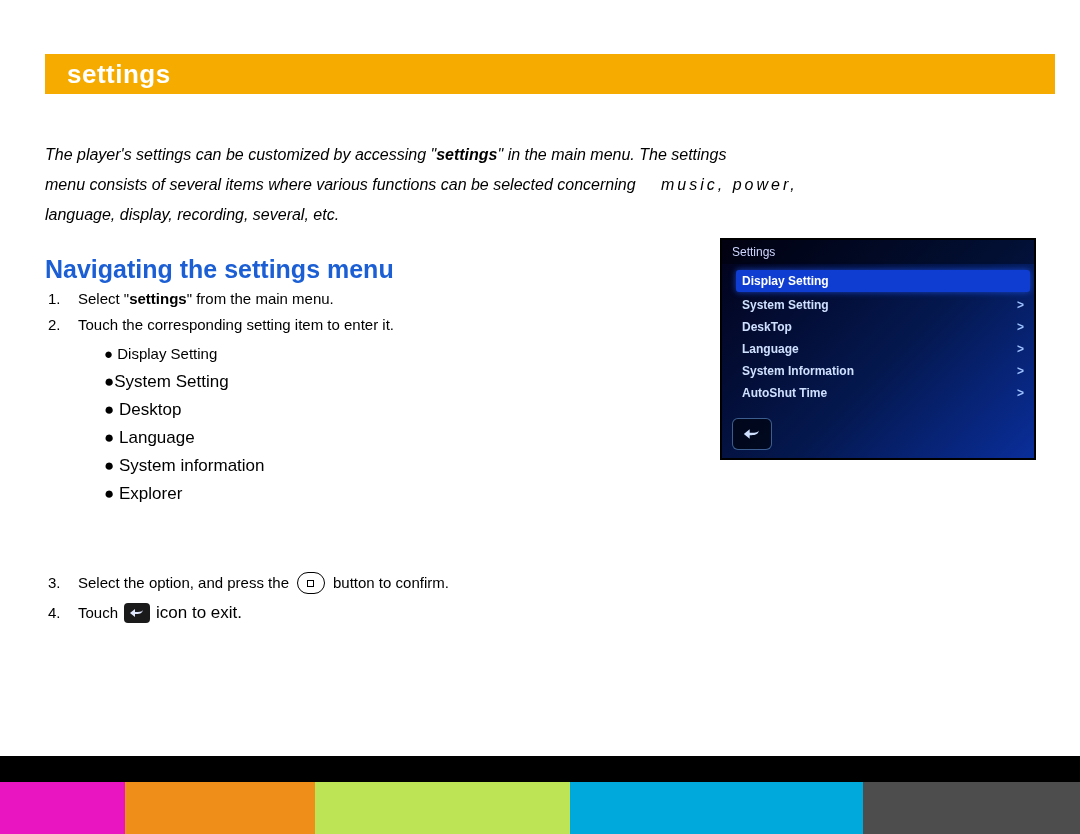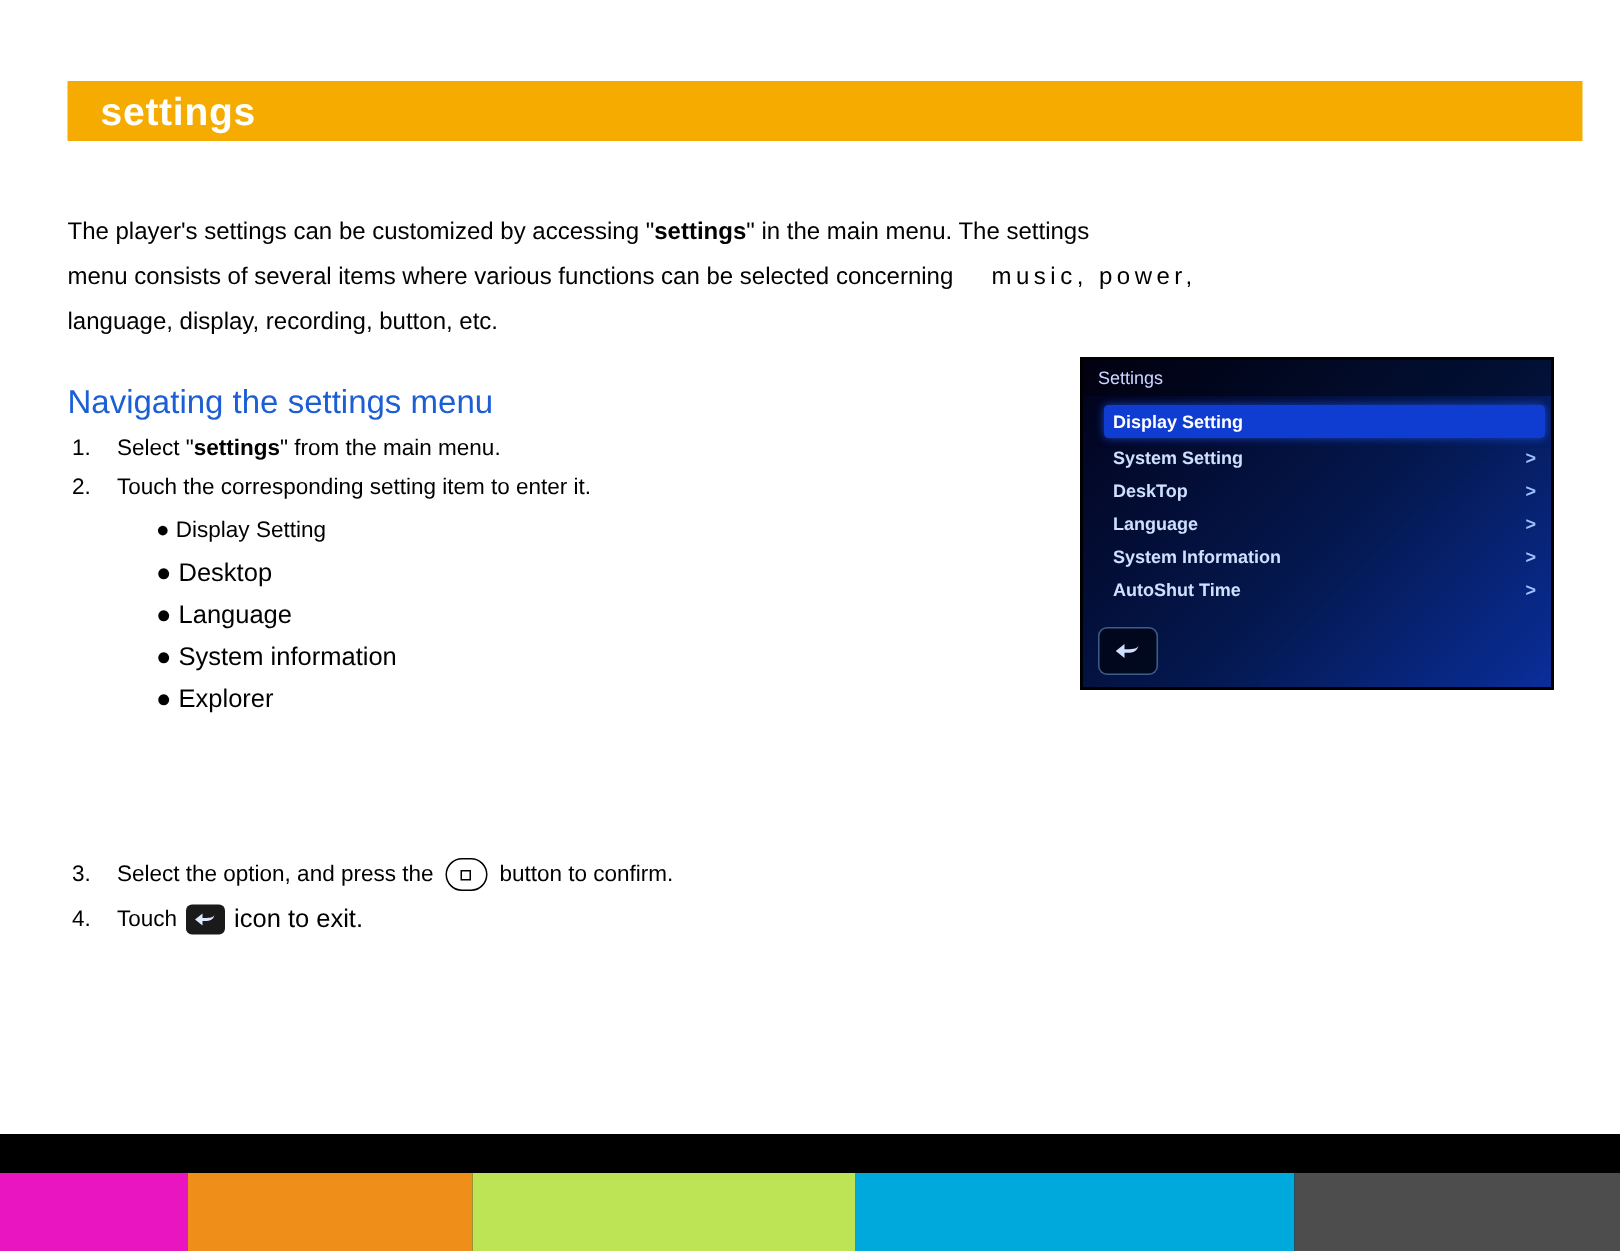--- a/index.html
+++ b/index.html
@@ -4,26 +4,26 @@
 <style>
   * { box-sizing: border-box; margin: 0; padding: 0; }
   html, body { width: 1080px; height: 834px; font-family: Arial, Helvetica, sans-serif; background: #fff; color: #000; }
   .page { position: relative; width: 1080px; height: 834px; }
 
   
   .header-bar { position: absolute; top: 54px; left: 45px; width: 1010px; height: 40px; background: #f6ab00; display: flex; align-items: center; }
   .header-title { font-family: "Trebuchet MS", Verdana, sans-serif; font-weight: bold; font-size: 26px; color: #ffffff; padding-left: 22px; letter-spacing: 0.5px; }
 
   
-  .body-text { position: absolute; top: 140px; left: 45px; width: 900px; font-size: 16px; line-height: 30px; }
+  .body-text { position: absolute; top: 140px; left: 45px; width: 900px; font-size: 16px; line-height: 30px; font-style: italic; }
   .settings-kw { font-family: "Trebuchet MS", Verdana, sans-serif; font-weight: bold; }
   .tracked { letter-spacing: 3px; margin-left: 21px; }
 
   
-  .subheading { position: absolute; top: 255px; left: 45px; font-family: "Trebuchet MS", Verdana, sans-serif; font-size: 22px; color: #1c5fd4; }
+  .subheading { position: absolute; top: 255px; left: 45px; font-family: "Trebuchet MS", Verdana, sans-serif; font-size: 25px; color: #1c5fd4; font-weight: bold; }
 
   
   .numlist { position: absolute; top: 286px; left: 48px; width: 640px; font-size: 15px; line-height: 26px; }
   .numlist .row { display: flex; }
   .numlist .num { width: 30px; flex: 0 0 30px; }
   .numlist .txt { flex: 1; }
 
   .bullets { position: absolute; top: 340px; left: 104px; font-size: 17px; line-height: 28px; }
   .bullets .bi { display: block; }
   .bullets .bi.small { font-size: 15px; }
@@ -64,40 +64,41 @@
 
 <div class="page">
 
   <div class="header-bar">
     <div class="header-title">settings</div>
   </div>
 
   <div class="body-text">
     <span>The player's settings can be customized by accessing "</span><span class="settings-kw">settings</span><span>" in the main menu. The settings</span><br>
     <span>menu consists of several items where various functions can be selected concerning </span><span class="tracked">music, power,</span><br>
-    <span>language, display, recording, button, etc.</span>
+    <span>language, display, recording, several, etc.</span>
   </div>
 
   <div class="subheading">Navigating the settings menu</div>
 
   <div class="numlist">
     <div class="row">
       <div class="num">1.</div>
       <div class="txt">
         <span>Select "</span><span class="settings-kw">settings</span><span>" from the main menu.</span>
       </div>
     </div>
     <div class="row">
       <div class="num">2.</div>
       <div class="txt">Touch the corresponding setting item to enter it.</div>
     </div>
   </div>
 
   <div class="bullets">
     <span class="bi small"><span>●</span> <span>Display Setting</span></span>
+    <span class="bi"><span>●</span><span>System Setting</span></span>
     <span class="bi"><span>●</span> <span>Desktop</span></span>
     <span class="bi"><span>●</span> <span>Language</span></span>
     <span class="bi"><span>●</span> <span>System information</span></span>
     <span class="bi"><span>●</span> <span>Explorer</span></span>
   </div>
 
   <div class="numlist2">
     <div class="row">
       <div class="num">3.</div>
       <div class="txt">

